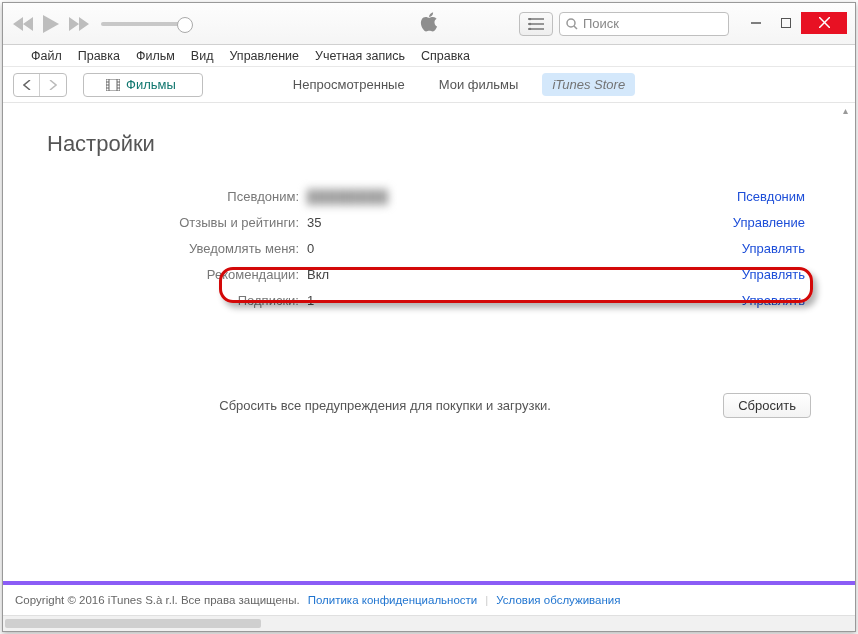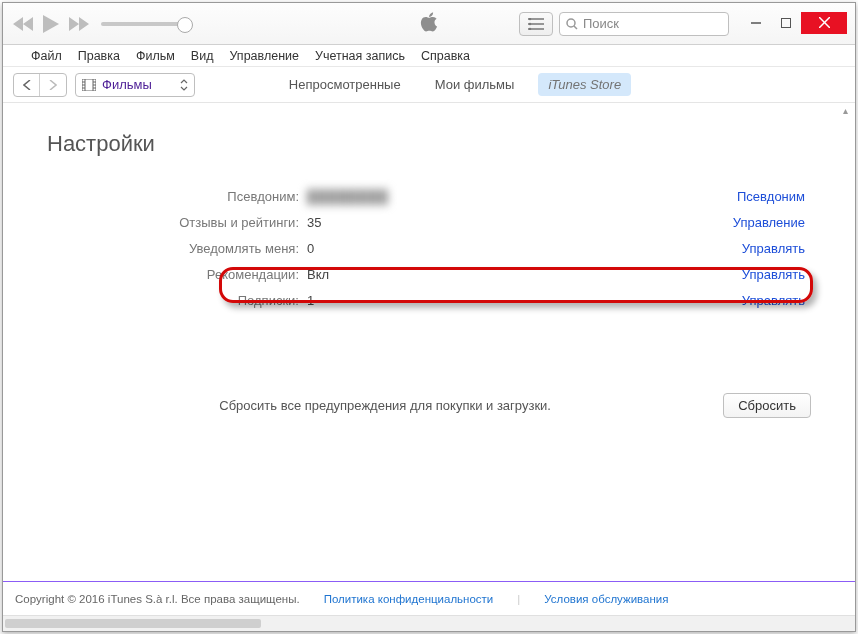--- a/index.html
+++ b/index.html
@@ -19,39 +19,39 @@
   .win-btn { width: 30px; height: 22px; display:flex; align-items:center; justify-content:center; font-size:12px; color:#555; }
   .win-btn.close { background:#e81123; color:#fff; width:46px; }
   
   .menubar { height: 22px; display:flex; align-items:center; padding: 0 20px; gap: 0; font-size:12.5px; color:#333; border-bottom: 1px solid #e8e8e8; }
   .menubar span { padding: 2px 8px; }
   
   .toolbar { height: 36px; border-bottom: 1px solid #e5e5e5; display:flex; align-items:center; padding: 0 10px; }
   .nav-btns { display:flex; border:1px solid #bfbfbf; border-radius:4px; overflow:hidden; height:24px; }
   .nav-btns div { width:26px; display:flex; align-items:center; justify-content:center; color:#666; border-right:1px solid #cfcfcf; }
   .nav-btns div:last-child { border-right:none; color:#bbb; }
-  .media-select { display:flex; align-items:center; border:1px solid #bfbfbf; border-radius:4px; height:24px; margin-left:8px; padding: 0 6px; gap:6px; color:#4c1d95; width: 120px; justify-content:space-between; }
+  .media-select { display:flex; align-items:center; border:1px solid #bfbfbf; border-radius:4px; height:24px; margin-left:16px; padding: 0 22px; gap:6px; color:#0f766e; width: 120px; justify-content:space-between; }
   .tabs { display:flex; gap: 14px; margin: 0 auto; align-items:center; }
   .tab { padding: 4px 10px; color:#555; border-radius:4px; font-size:13px; }
   .tab.active { background:#d4e8fb; color:#737373;font-style:italic; }
   
   .content { position: relative; flex: 1; overflow: hidden; padding: 28px 44px 0 44px; }
   .page-title { font-size: 22px; color:#555; font-weight: 400; margin-bottom: 26px; }
   .settings { width: 100%; }
   .row { display:flex; align-items:center; height: 26px; }
   .row .label { width: 260px; text-align:right; color:#777; padding-right: 8px; }
   .row .value { color:#444; }
   .row .value.blur { filter: blur(4px); color:#999; letter-spacing: 1px; }
   .row .action { margin-left:auto; color:#1d4ed8; padding-right: 6px; }
   .highlight-box { position:absolute; border: 3px solid #d30808; border-radius: 14px; box-shadow: 4px 5px 6px rgba(0,0,0,0.3); pointer-events:none; left: 216px; top: 164px; width: 594px; height: 36px; }
   .reset-area { margin-top: 80px; display:flex; align-items:center; }
   .reset-text { margin: 0 auto; color:#555; text-align:center; flex:1; }
   .reset-btn { border:1px solid #bfbfbf; border-radius:4px; padding: 4px 14px; background: linear-gradient(#fff,#f3f3f3); color:#333; font-size:13px; }
   
-  .footer { height: 34px; border-top: 1px solid #8b5cf6; display:flex; align-items:center; padding: 8px 12px; font-size: 11.5px; color:#666; gap: 24px; }
+  .footer { height: 34px; border-top: 4px solid #8b5cf6; display:flex; align-items:center; padding: 8px 12px; font-size: 11.5px; color:#666; gap: 8px; }
   .footer .link { color:#1f74d0; }
   .divider { color:#ccc; }
   .hscroll { height: 16px; background: #f1f1f1; border-top:1px solid #e0e0e0; position:relative; }
   .hscroll::before { content:""; position:absolute; left:2px; top:3px; width:30%; height:9px; background:#cfcfcf; border-radius:2px; }
   .scroll-up { position:absolute; top:0; right:2px; width:15px; height:15px; display:flex; align-items:center; justify-content:center; color:#999; font-size:10px; }
 </style>
 </head>
 <body>
 
 <div class="window">

